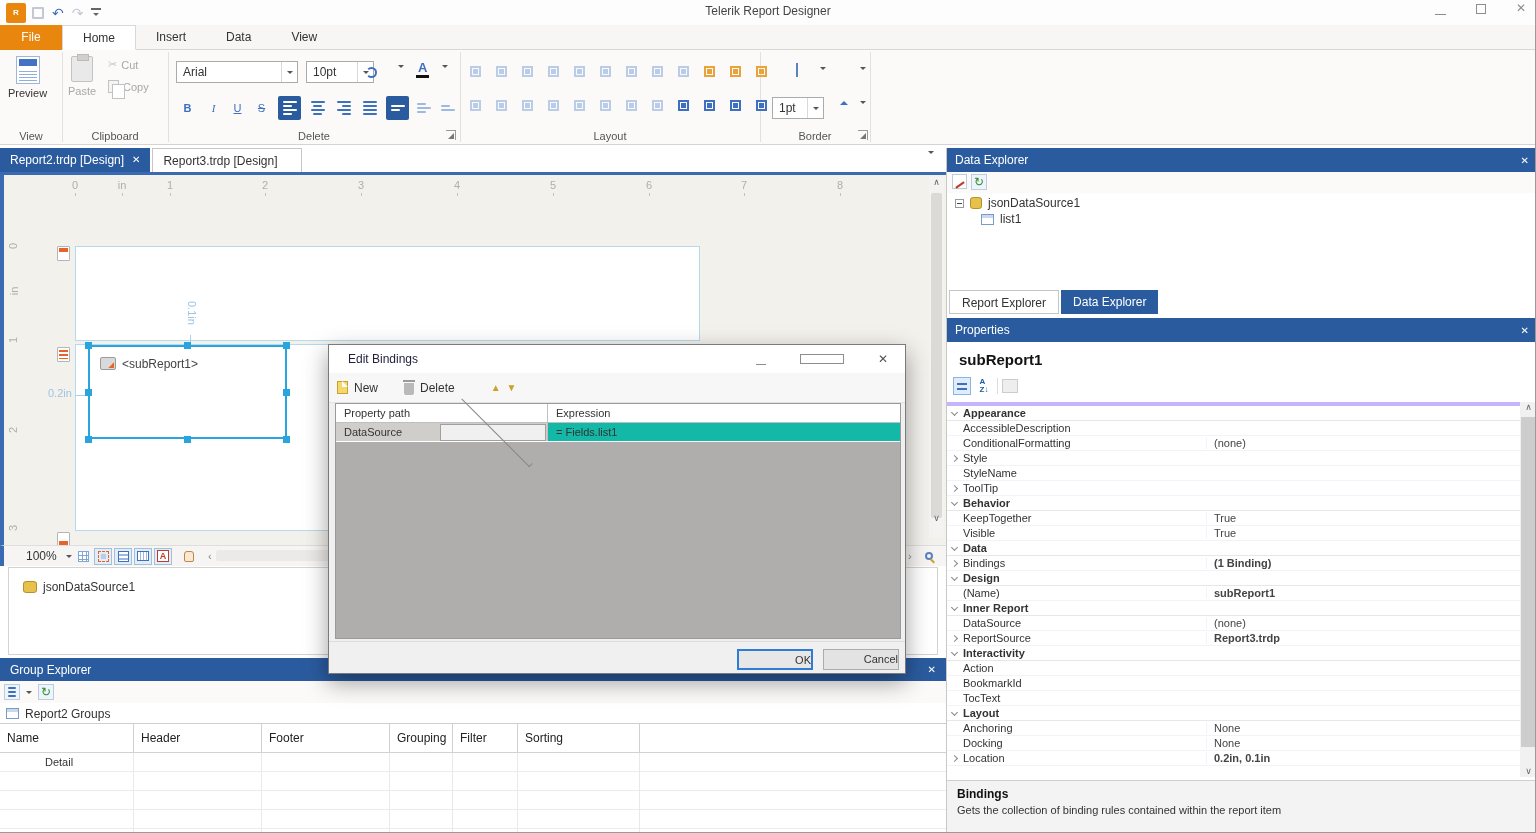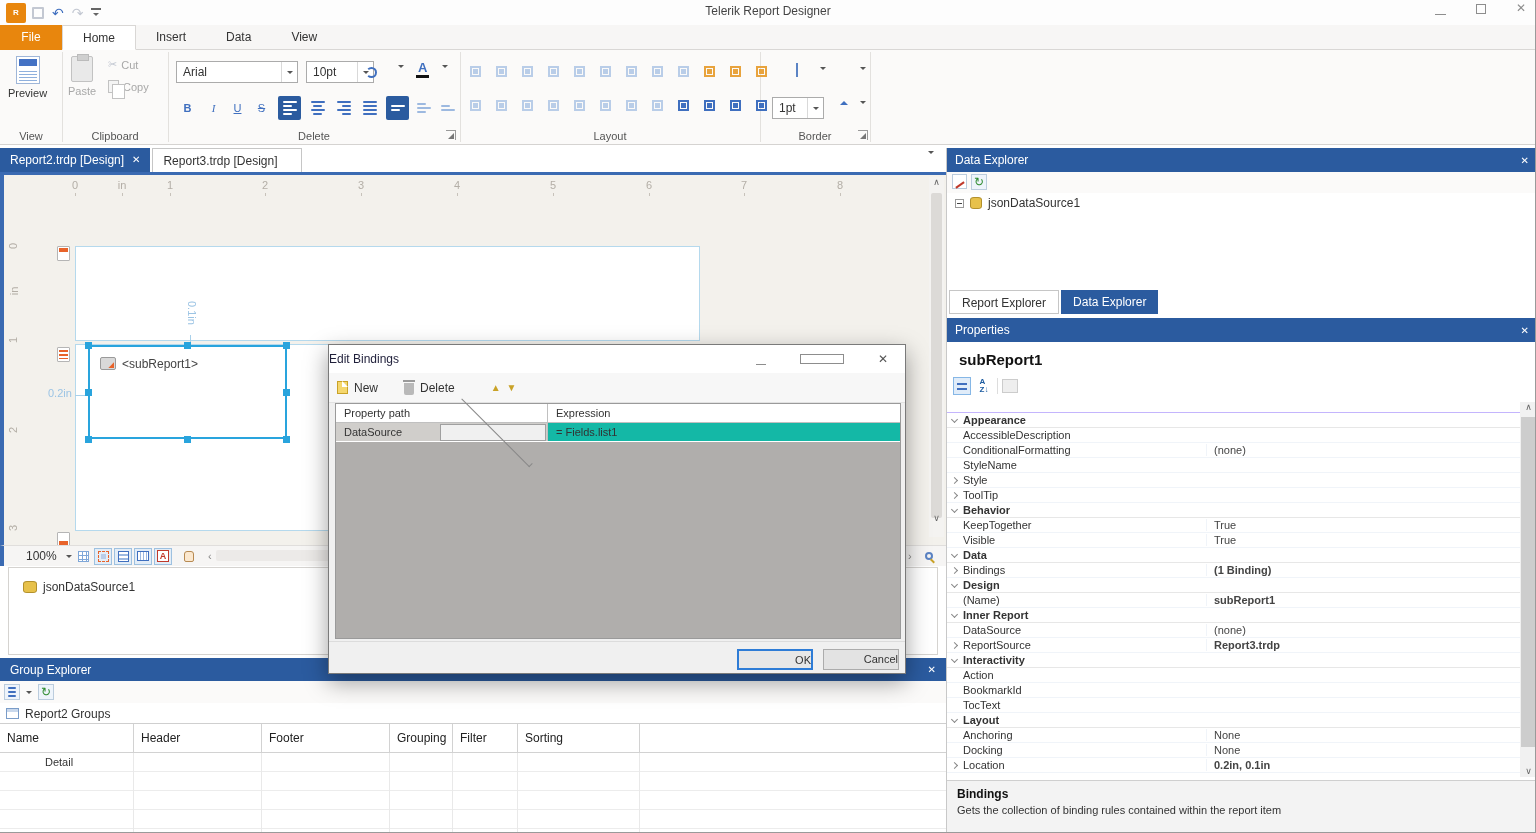--- a/index.html
+++ b/index.html
@@ -150,40 +150,40 @@
   .detabs{position:absolute;left:0;top:140px;width:590px;height:26px;display:flex;align-items:flex-end;gap:2px;padding-left:2px;background:#fff}
   .detab{height:24px;line-height:24px;padding:0 12px;font-size:12px}
   .detab.inactive{border:1px solid #c6c6c6;background:#fff;color:#333}
   .detab.active{background:#2b5b9f;color:#fff}
   .objname{position:absolute;left:12px;top:203px;font-size:15px;font-weight:bold;color:#111}
   .ptb{position:absolute;left:6px;top:229px;display:flex;align-items:center;gap:4px}
   .catic{width:18px;height:18px;border:1px solid #86b7e6;background:#e0ecf9;display:flex;align-items:center;justify-content:center}
   .catic .g{width:10px;height:10px;background:linear-gradient(#3f6fbf,#3f6fbf) 0 2px/100% 2px no-repeat,linear-gradient(#3f6fbf,#3f6fbf) 0 7px/100% 2px no-repeat}
   .azic{width:18px;height:18px;display:flex;align-items:center;justify-content:center;font-size:8px;font-weight:bold;color:#1c5ba0;line-height:8px}
   .ppgic{width:16px;height:14px;border:1px solid #ccc;background:#eee}
-  .pgrid{position:absolute;left:0;top:264px;width:573px;height:375px;border-top:1px solid #c4b5fd;overflow:hidden}
+  .pgrid{position:absolute;left:0;top:254px;width:573px;height:375px;border-top:4px solid #c4b5fd;overflow:hidden}
   .prow{display:flex;align-items:center;height:15px;border-bottom:1px solid #f0f4f9;font-size:11px}
   .prow .pexp{width:14px;display:flex;justify-content:center}
   .prow .plabel{width:245px;padding-left:2px;color:#333;overflow:hidden;white-space:nowrap}
   .prow .pvalue{flex:1;padding-left:7px;border-left:1px solid #f0f4f9;color:#444;overflow:hidden;white-space:nowrap}
   .prow.pcat{font-weight:bold;border-bottom:1px solid #e7e7e7}
   .prow.pcat .pvalue{border-left:none}
   .pbold{font-weight:bold;color:#111}
   .chev{display:inline-block;width:5px;height:5px;border-right:1.5px solid #888;border-bottom:1.5px solid #888}
   .chev.down{transform:rotate(45deg);margin-top:-2px}
   .chev.right{transform:rotate(-45deg)}
   .pscroll{position:absolute;left:573px;top:254px;width:17px;height:375px;background:#f1f1f1}
   .pscroll .thumb{position:absolute;left:1px;top:15px;width:15px;height:330px;background:#cdcdcd}
   .pdesc{position:absolute;left:0;top:632px;width:590px;height:53px;background:#f3f3f3;border-top:1px solid #cfcfcf;padding:6px 10px}
   .pdesc b{font-size:12px;color:#111}
   .pdesc div{font-size:11px;color:#333;margin-top:3px}
 
   
   .dialog{left:328px;top:344px;width:578px;height:330px;background:#f0f0f0;border:1px solid #7a7a7a;box-shadow:0 8px 22px rgba(0,0,0,.38);z-index:50}
-  .dtitle{height:28px;background:#fff;display:flex;align-items:center;padding-left:0;font-size:12px;color:#1f1f3a}
+  .dtitle{height:28px;background:#fff;display:flex;align-items:center;padding-left:19px;font-size:12px;color:#1f1f3a}
   .dctrls{margin-left:auto;display:flex;align-items:center;height:100%}
   .dctrls span{width:44px;text-align:center;color:#555;font-size:12px}
   .dtb{height:30px;background:#f7f7f7;border-bottom:1px solid #e2e2e2;display:flex;align-items:center;gap:6px;padding-left:8px;font-size:12px}
   .newic{width:11px;height:13px;background:#f5d76e;border:1px solid #c9a227;position:relative}
   .newic:after{content:"";position:absolute;right:-1px;top:-1px;border:3px solid transparent;border-bottom-color:#fff;border-left-color:#fff}
   .trashic{width:10px;height:12px;background:#b9b9b9;border-radius:0 0 2px 2px;position:relative;margin-top:2px}
   .trashic:before{content:"";position:absolute;left:-1px;top:-3px;width:12px;height:2px;background:#9a9a9a}
   .udarrow{color:#c9a227;font-size:10px}
   .dgrid{position:absolute;left:6px;top:58px;width:566px;height:236px;border:1px solid #9a9a9a;background:#b0aeac}
   .dghead{display:flex;height:19px;background:#fff;border-bottom:1px solid #c0c0c0;font-size:11px}
@@ -653,20 +653,24 @@
       <span class="tbico">
           <span class="refresh">↻</span>
         </span>
     </div>
     <div class="tree">
       <div class="treerow" style="padding-left:8px">
         <span class="expbox"></span>
         <span class="dbic"></span>
         <span>jsonDataSource1</span>
       </div>
+      <div class="treerow" style="padding-left:34px">
+        <span class="tableic"></span>
+        <span>list1</span>
+      </div>
     </div>
     <div class="detabs">
       <div class="detab inactive">Report Explorer</div>
       <div class="detab active">Data Explorer</div>
     </div>
 
     <div class="phdr" style="top:170px">
       <span>Properties</span>
       <span class="panelx">✕</span>
     </div>
@@ -691,29 +695,29 @@
           <span class="pexp"></span>
           <span class="plabel">AccessibleDescription</span>
           <span class="pvalue"></span>
         </div>
         <div class="prow">
           <span class="pexp"></span>
           <span class="plabel">ConditionalFormatting</span>
           <span class="pvalue">(none)</span>
         </div>
         <div class="prow">
+          <span class="pexp">
+            <span class="chev right"></span>
+          </span>
+          <span class="plabel">Style</span>
+          <span class="pvalue"></span>
+        </div>
+        <div class="prow">
           <span class="pexp"></span>
           <span class="plabel">StyleName</span>
-          <span class="pvalue"></span>
-        </div>
-        <div class="prow">
-          <span class="pexp">
-            <span class="chev right"></span>
-          </span>
-          <span class="plabel">Style</span>
           <span class="pvalue"></span>
         </div>
         <div class="prow">
           <span class="pexp">
             <span class="chev right"></span>
           </span>
           <span class="plabel">ToolTip</span>
           <span class="pvalue"></span>
         </div>
         <div class="prow pcat">

